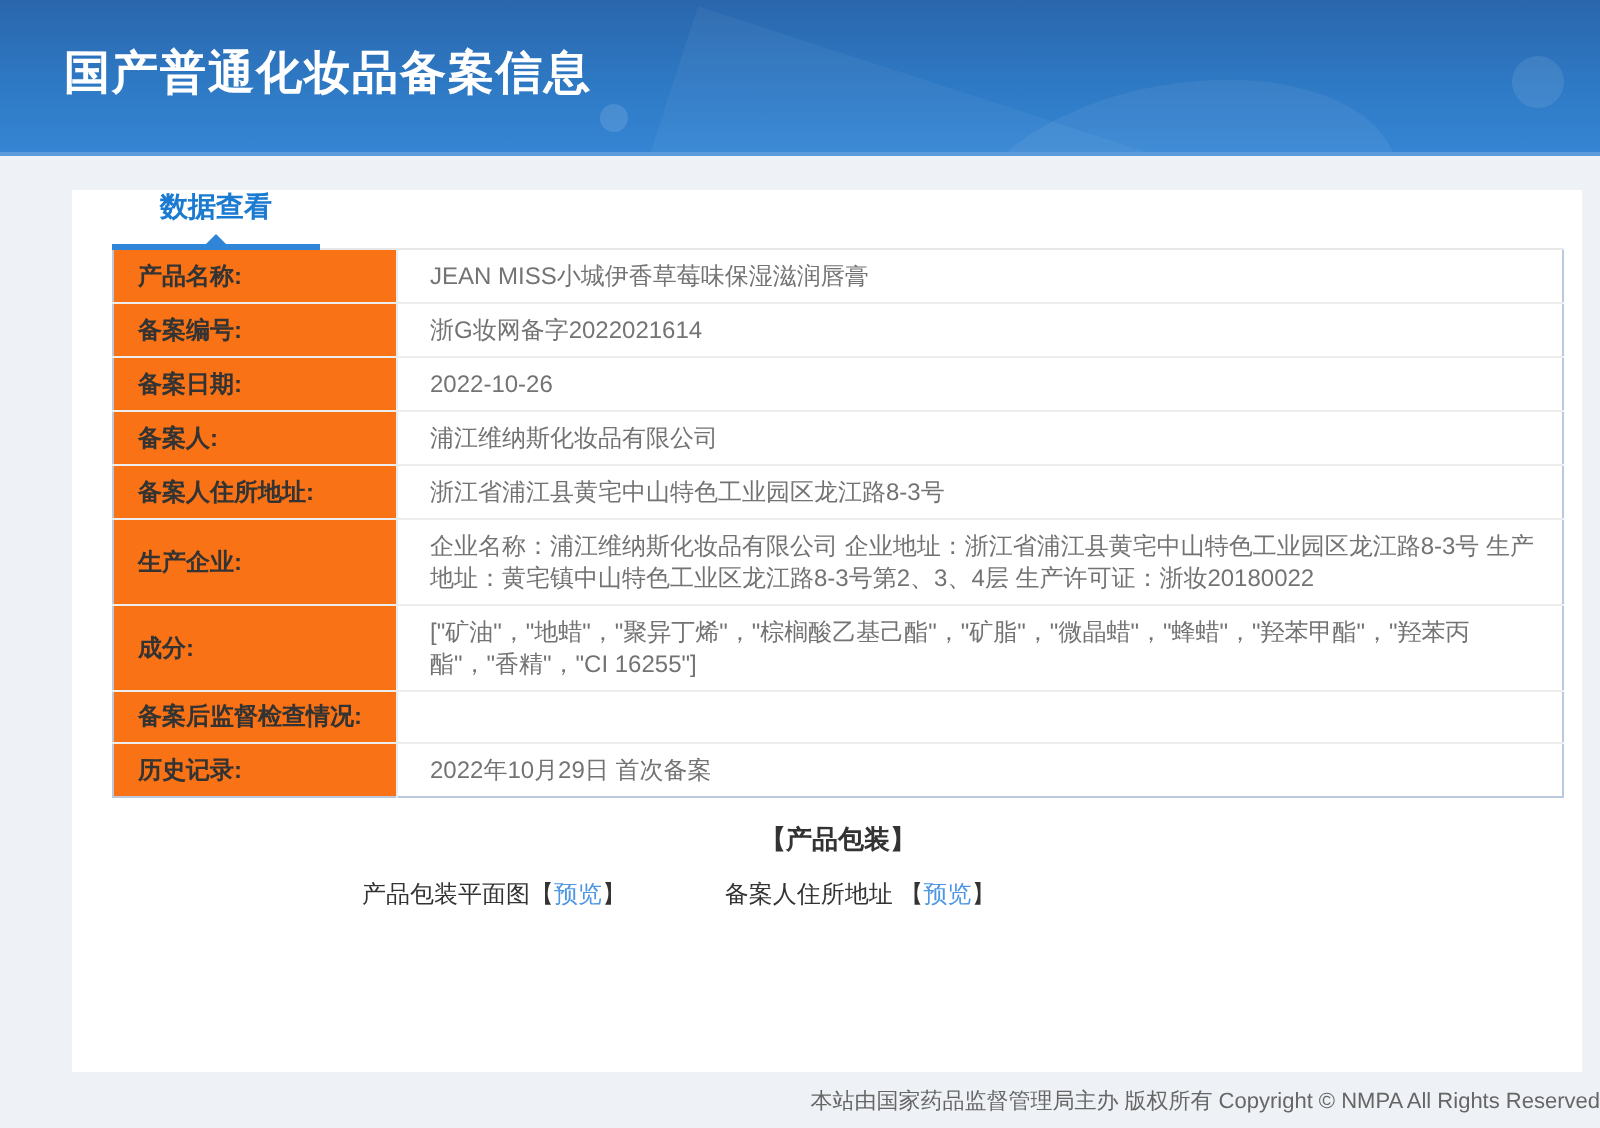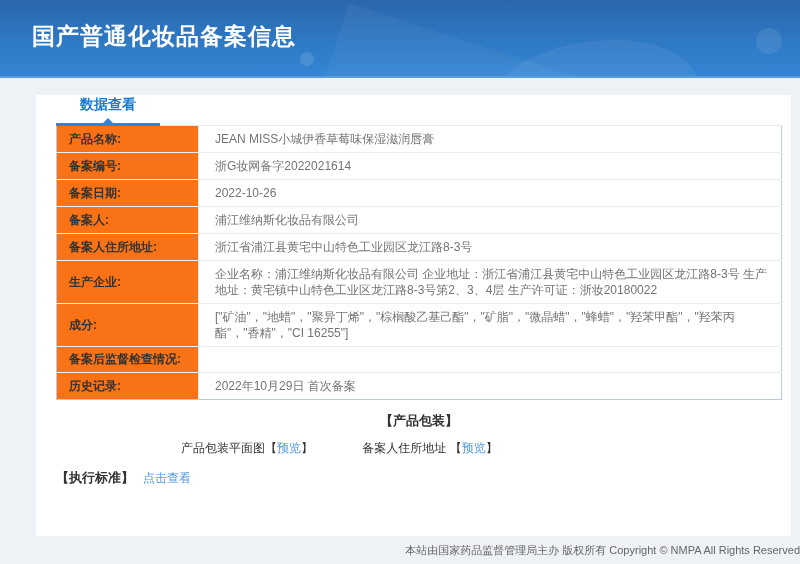--- a/index.html
+++ b/index.html
@@ -113,21 +113,18 @@
 
     <div class="pack-row">
       <span class="pack-item">
         <span>产品包装平面图</span><span>【</span><a class="link">预览</a><span>】</span>
       </span>
       <span class="pack-item">
         <span>备案人住所地址</span> <span>【</span><a class="link">预览</a><span>】</span>
       </span>
     </div>
 
-    <div class="meta-row">
-      <span class="meta-label">【执行标准】</span><a class="link meta-link">点击查看</a>
-    </div>
 
   </div>
 
   <div class="footer">本站由国家药品监督管理局主办 版权所有 Copyright © NMPA All Rights Reserved</div>
 
 </div>
 
 </body></html>

